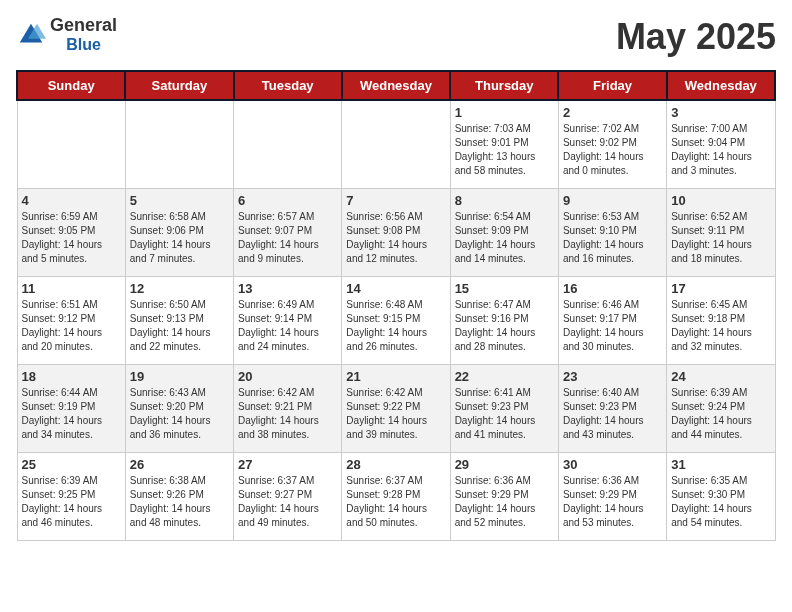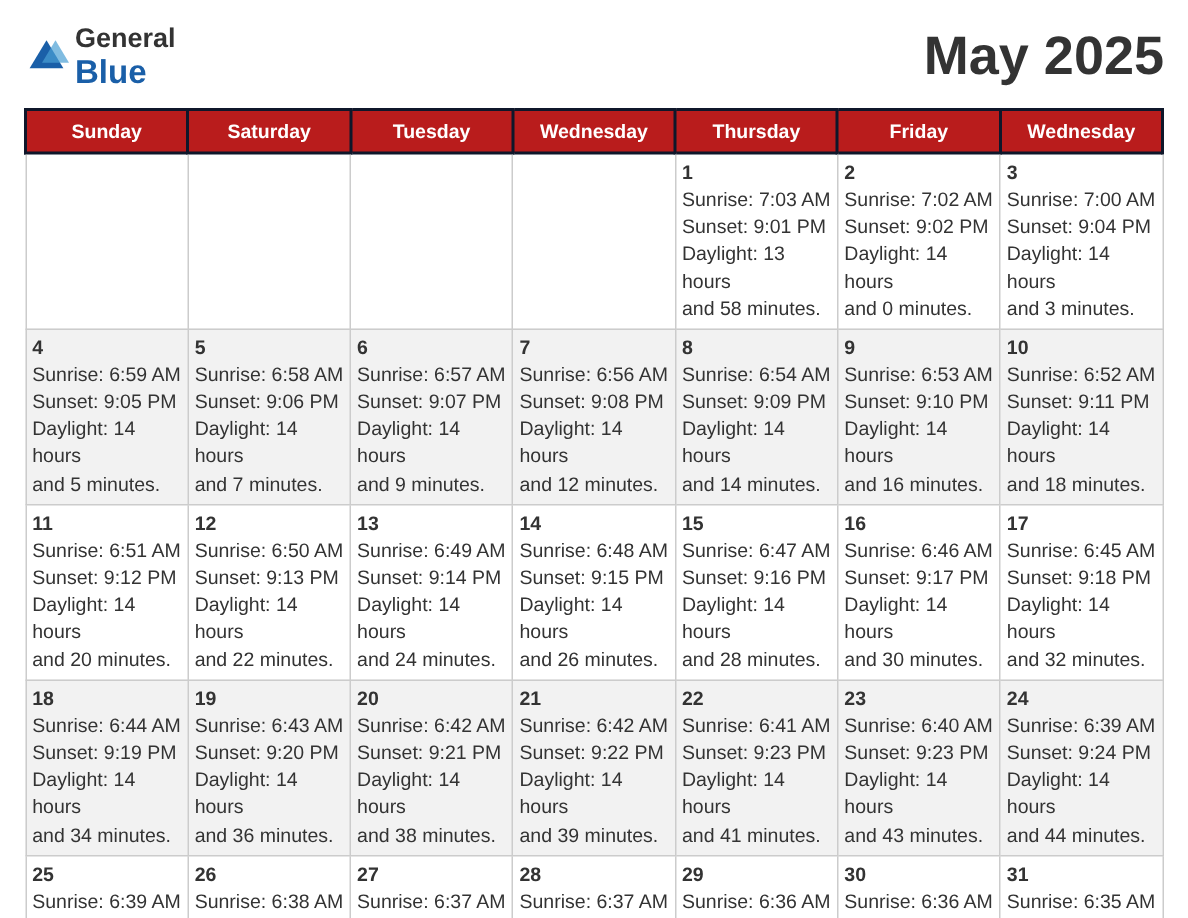--- a/index.html
+++ b/index.html
@@ -18,20 +18,21 @@
     }
     .logo {
       display: flex;
       align-items: center;
       gap: 4px;
     }
     .logo-text {
       display: flex;
       flex-direction: column;
       line-height: 1.1;
+      text-align: center;
     }
     .logo-icon {
       width: 30px;
       height: 30px;
     }
     .title-block {
       text-align: left;
     }
     .month-title {
       font-size: 36px;
@@ -67,40 +68,40 @@
     tbody tr:nth-child(even) td {
       background: #f2f2f2;
     }
     .day-num {
       font-weight: bold;
       font-size: 13px;
       display: block;
       margin-bottom: 2px;
     }
     .cell-info {
-      font-size: 13px;
+      font-size: 10px;
       line-height: 1.4;
       color: #333;
     }
     .empty {
       background: #fff !important;
     }
   </style>
 </head>
 <body>
 
 <div class="header">
   <div class="logo">
     <svg class="logo-icon" viewBox="0 0 40 40">
       <polygon points="20,5 35,30 5,30" fill="#1a5fa8"></polygon>
       <polygon points="28,5 40,25 16,25" fill="#4a9fd4" opacity="0.7"></polygon>
     </svg>
     <div class="logo-text">
       <span style="font-size:18px;font-weight:bold;color:#333;line-height:1.1;">General</span>
-      <span style="font-size:22px;font-weight:bold;color:#1a5fa8;line-height:1.1;">Blue</span>
+      <span style="font-size:16px;font-weight:bold;color:#1a5fa8;line-height:1.1;">Blue</span>
     </div>
   </div>
   <div class="title-block">
     <div class="month-title">May 2025</div>
   </div>
 </div>
 
 <table>
   <thead>
     <tr>

